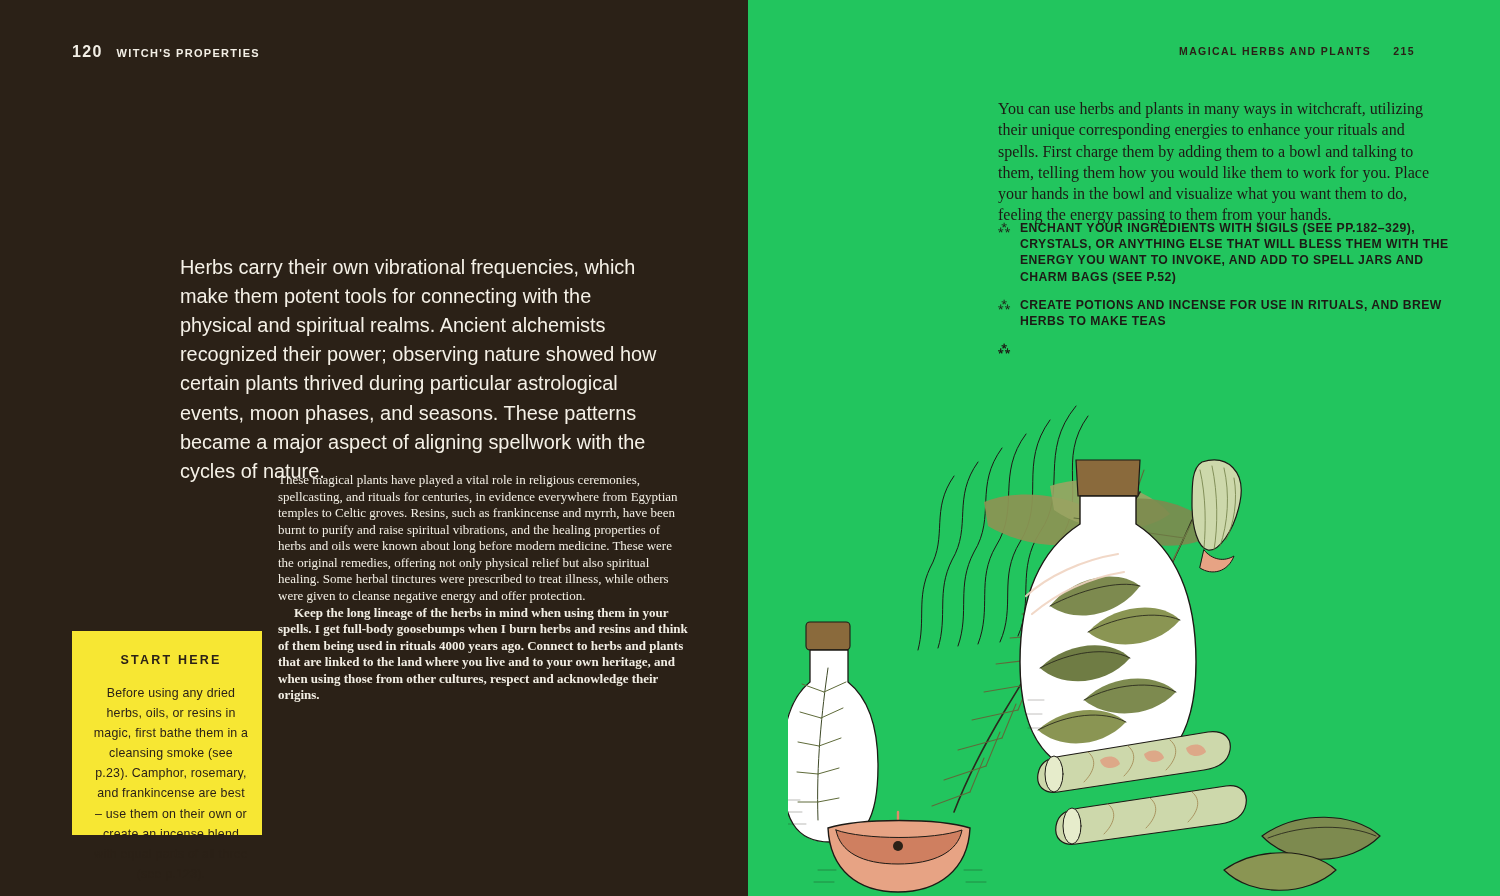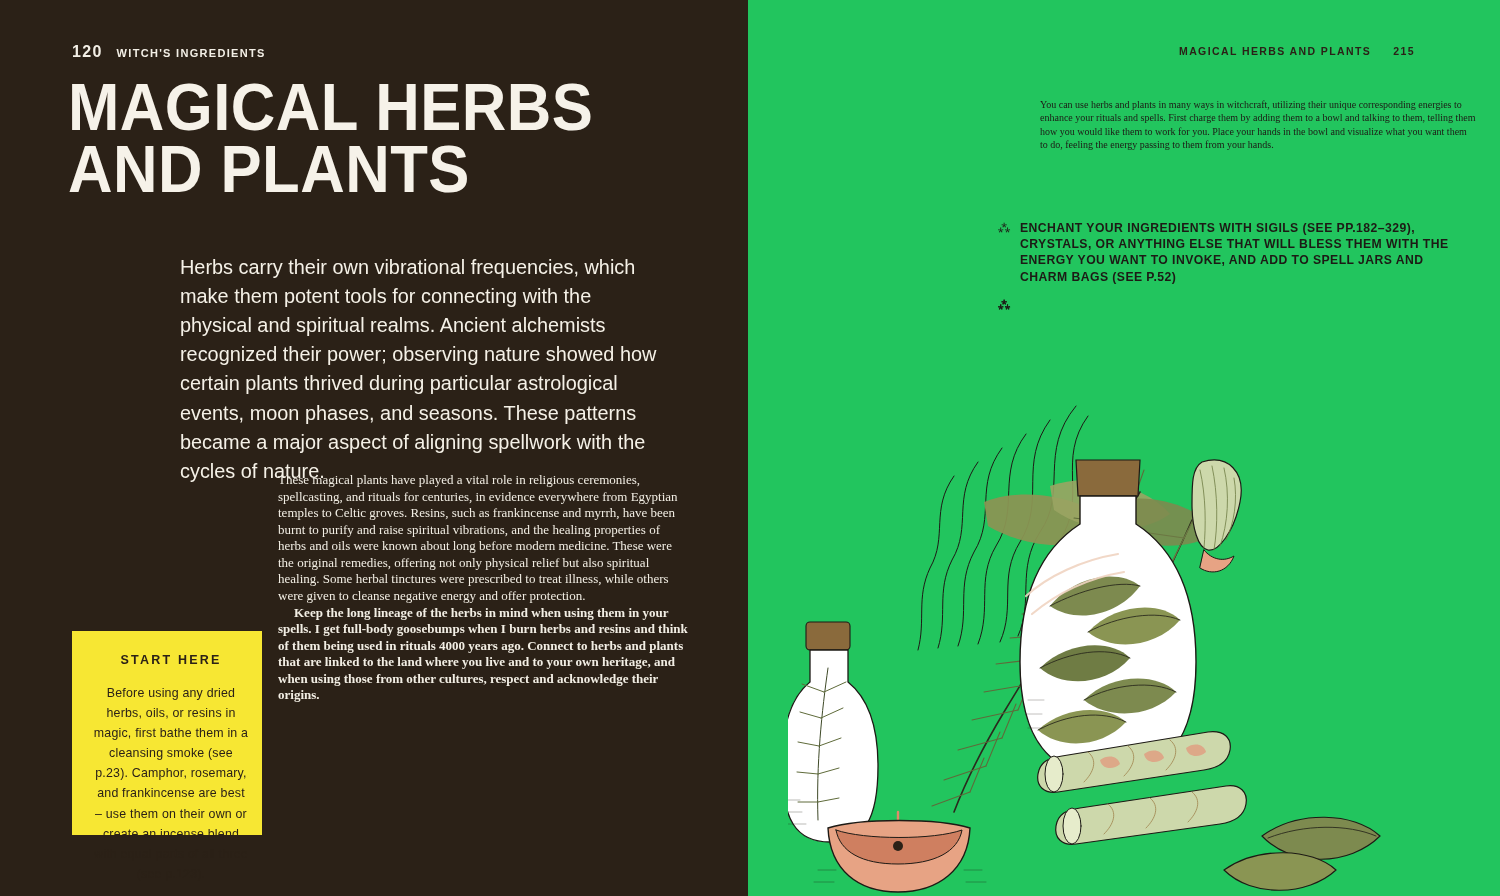--- a/index.html
+++ b/index.html
@@ -112,24 +112,23 @@
     font-size: 10.5px;
     font-weight: bold;
     letter-spacing: 1.4px;
     color: #2b2117;
   }
   .intro-right {
     position: absolute;
     left: 250px; top: 98px;
     width: 437px;
     font-family: "Liberation Serif", serif;
-    font-size: 10px;
+    font-size: 16px;
     line-height: 1.33;
     color: #1d1a15;
-    margin-left: 42px;
   }
   .bullets {
     position: absolute;
     left: 250px; top: 220px;
     width: 455px;
     list-style: none;
   }
   .bullets li {
     position: relative;
     padding-left: 22px;
@@ -158,27 +157,23 @@
 </style>
 </head>
 <body>
 
 <div class="spread">
 
   <div class="page-left">
 
     <div class="running-head-left">
       <span class="folio">120</span>
-      <span>WITCH'S INGREDIENTS</span>
-    </div>
-
-    <div class="title-block">
-      <div class="line">MAGICAL HERBS</div>
-      <div class="line">AND PLANTS</div>
-    </div>
+      <span>WITCH'S PROPERTIES</span>
+    </div>
+
 
     <div class="standfirst">Herbs carry their own vibrational frequencies, which make them potent tools for connecting with the physical and spiritual realms. Ancient alchemists recognized their power; observing nature showed how certain plants thrived during particular astrological events, moon phases, and seasons. These patterns became a major aspect of aligning spellwork with the cycles of nature.</div>
 
     <div class="body-col">
       <p>These magical plants have played a vital role in religious ceremonies, spellcasting, and rituals for centuries, in evidence everywhere from Egyptian temples to Celtic groves. Resins, such as frankincense and myrrh, have been burnt to purify and raise spiritual vibrations, and the healing properties of herbs and oils were known about long before modern medicine. These were the original remedies, offering not only physical relief but also spiritual healing. Some herbal tinctures were prescribed to treat illness, while others were given to cleanse negative energy and offer protection.</p>
       <p>Keep the long lineage of the herbs in mind when using them in your spells. I get full-body goosebumps when I burn herbs and resins and think of them being used in rituals 4000 years ago. Connect to herbs and plants that are linked to the land where you live and to your own heritage, and when using those from other cultures, respect and acknowledge their origins.</p>
     </div>
 
     <div class="note-box">
       <div class="note-title">START HERE</div>
@@ -196,20 +191,21 @@
 
     <div class="intro-right">You can use herbs and plants in many ways in witchcraft, utilizing their unique corresponding energies to enhance your rituals and spells. First charge them by adding them to a bowl and talking to them, telling them how you would like them to work for you. Place your hands in the bowl and visualize what you want them to do, feeling the energy passing to them from your hands.</div>
 
     <ul class="bullets">
       <li>
         <span class="star">⁂</span>
         <span>ENCHANT YOUR INGREDIENTS WITH SIGILS (SEE PP.182–329), CRYSTALS, OR ANYTHING ELSE THAT WILL BLESS THEM WITH THE ENERGY YOU WANT TO INVOKE, AND ADD TO SPELL JARS AND CHARM BAGS (SEE P.52)</span>
       </li>
       <li>
         <span class="star">⁂</span>
+        <span>CREATE POTIONS AND INCENSE FOR USE IN RITUALS, AND BREW HERBS TO MAKE TEAS</span>
       </li>
       <li>
         <span class="star">⁂</span>
       </li>
       <li>
         <span class="star">⁂</span>
       </li>
     </ul>
 
     <div class="illus">

